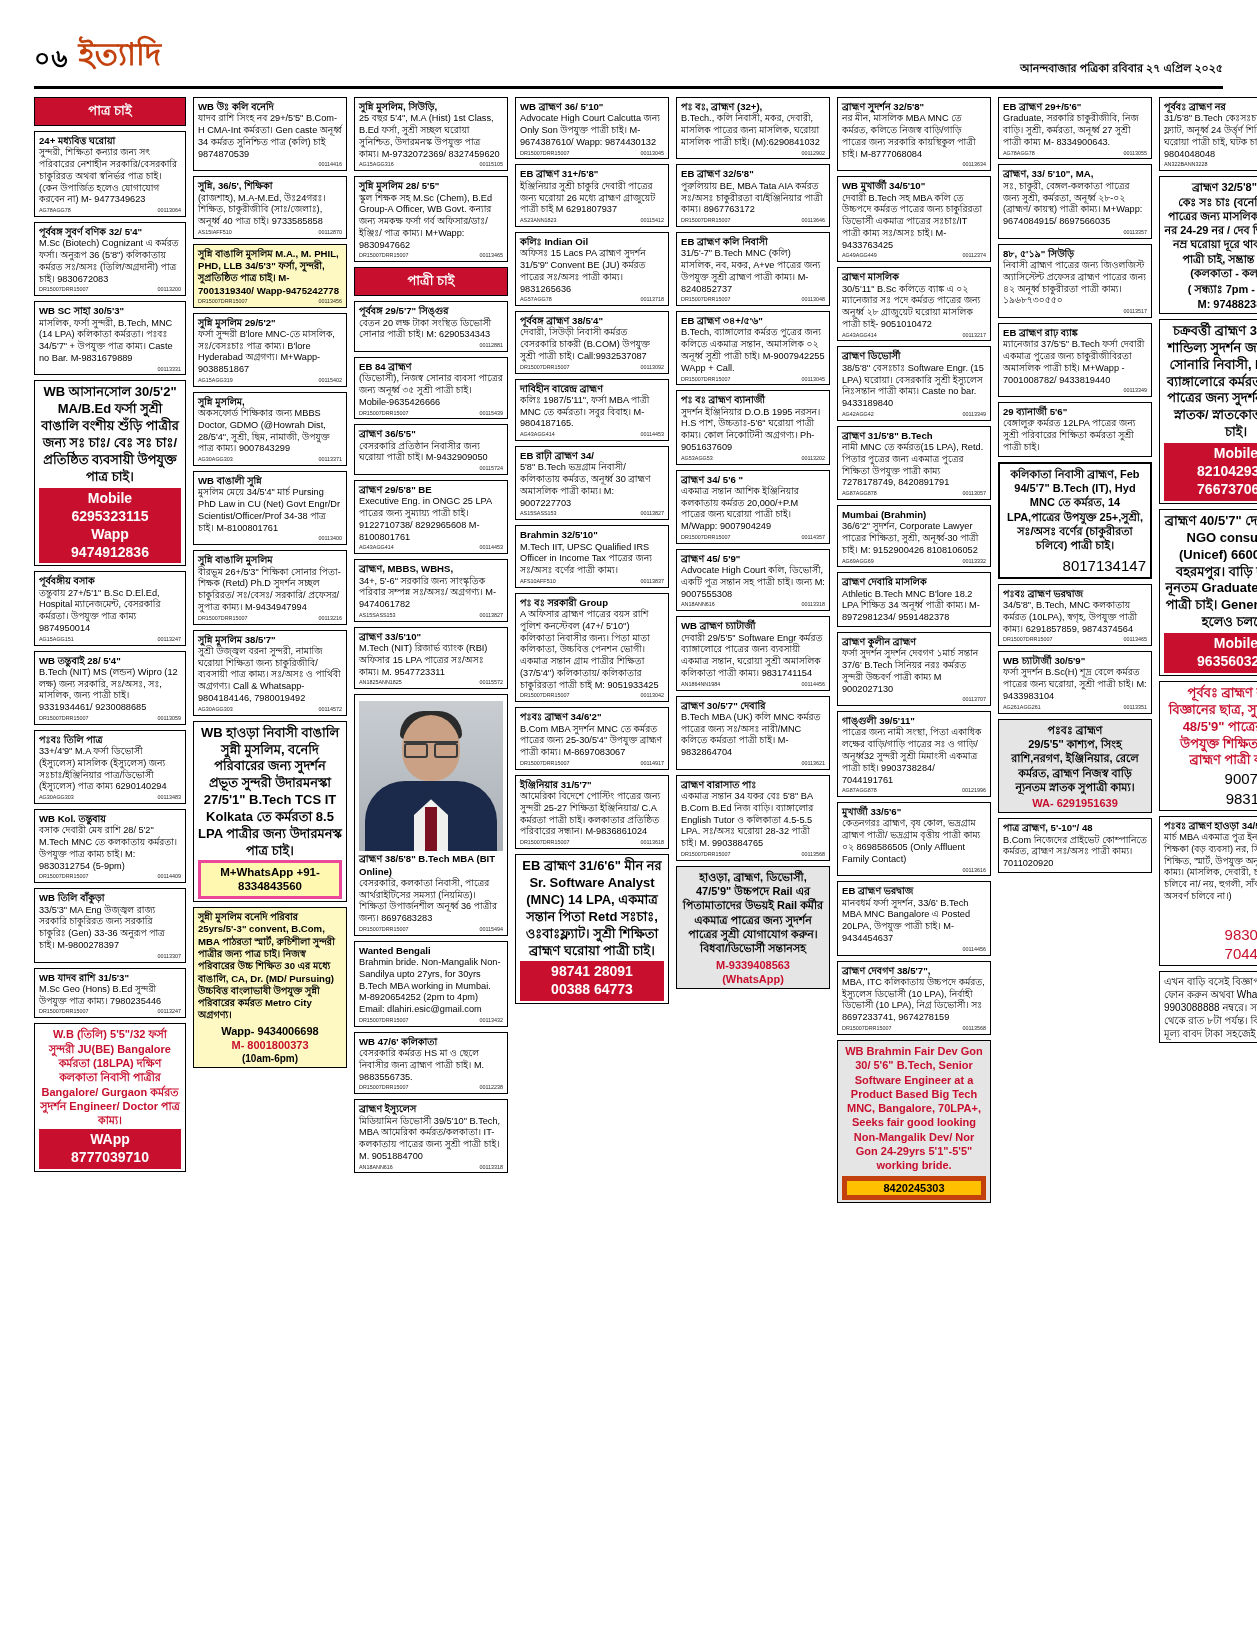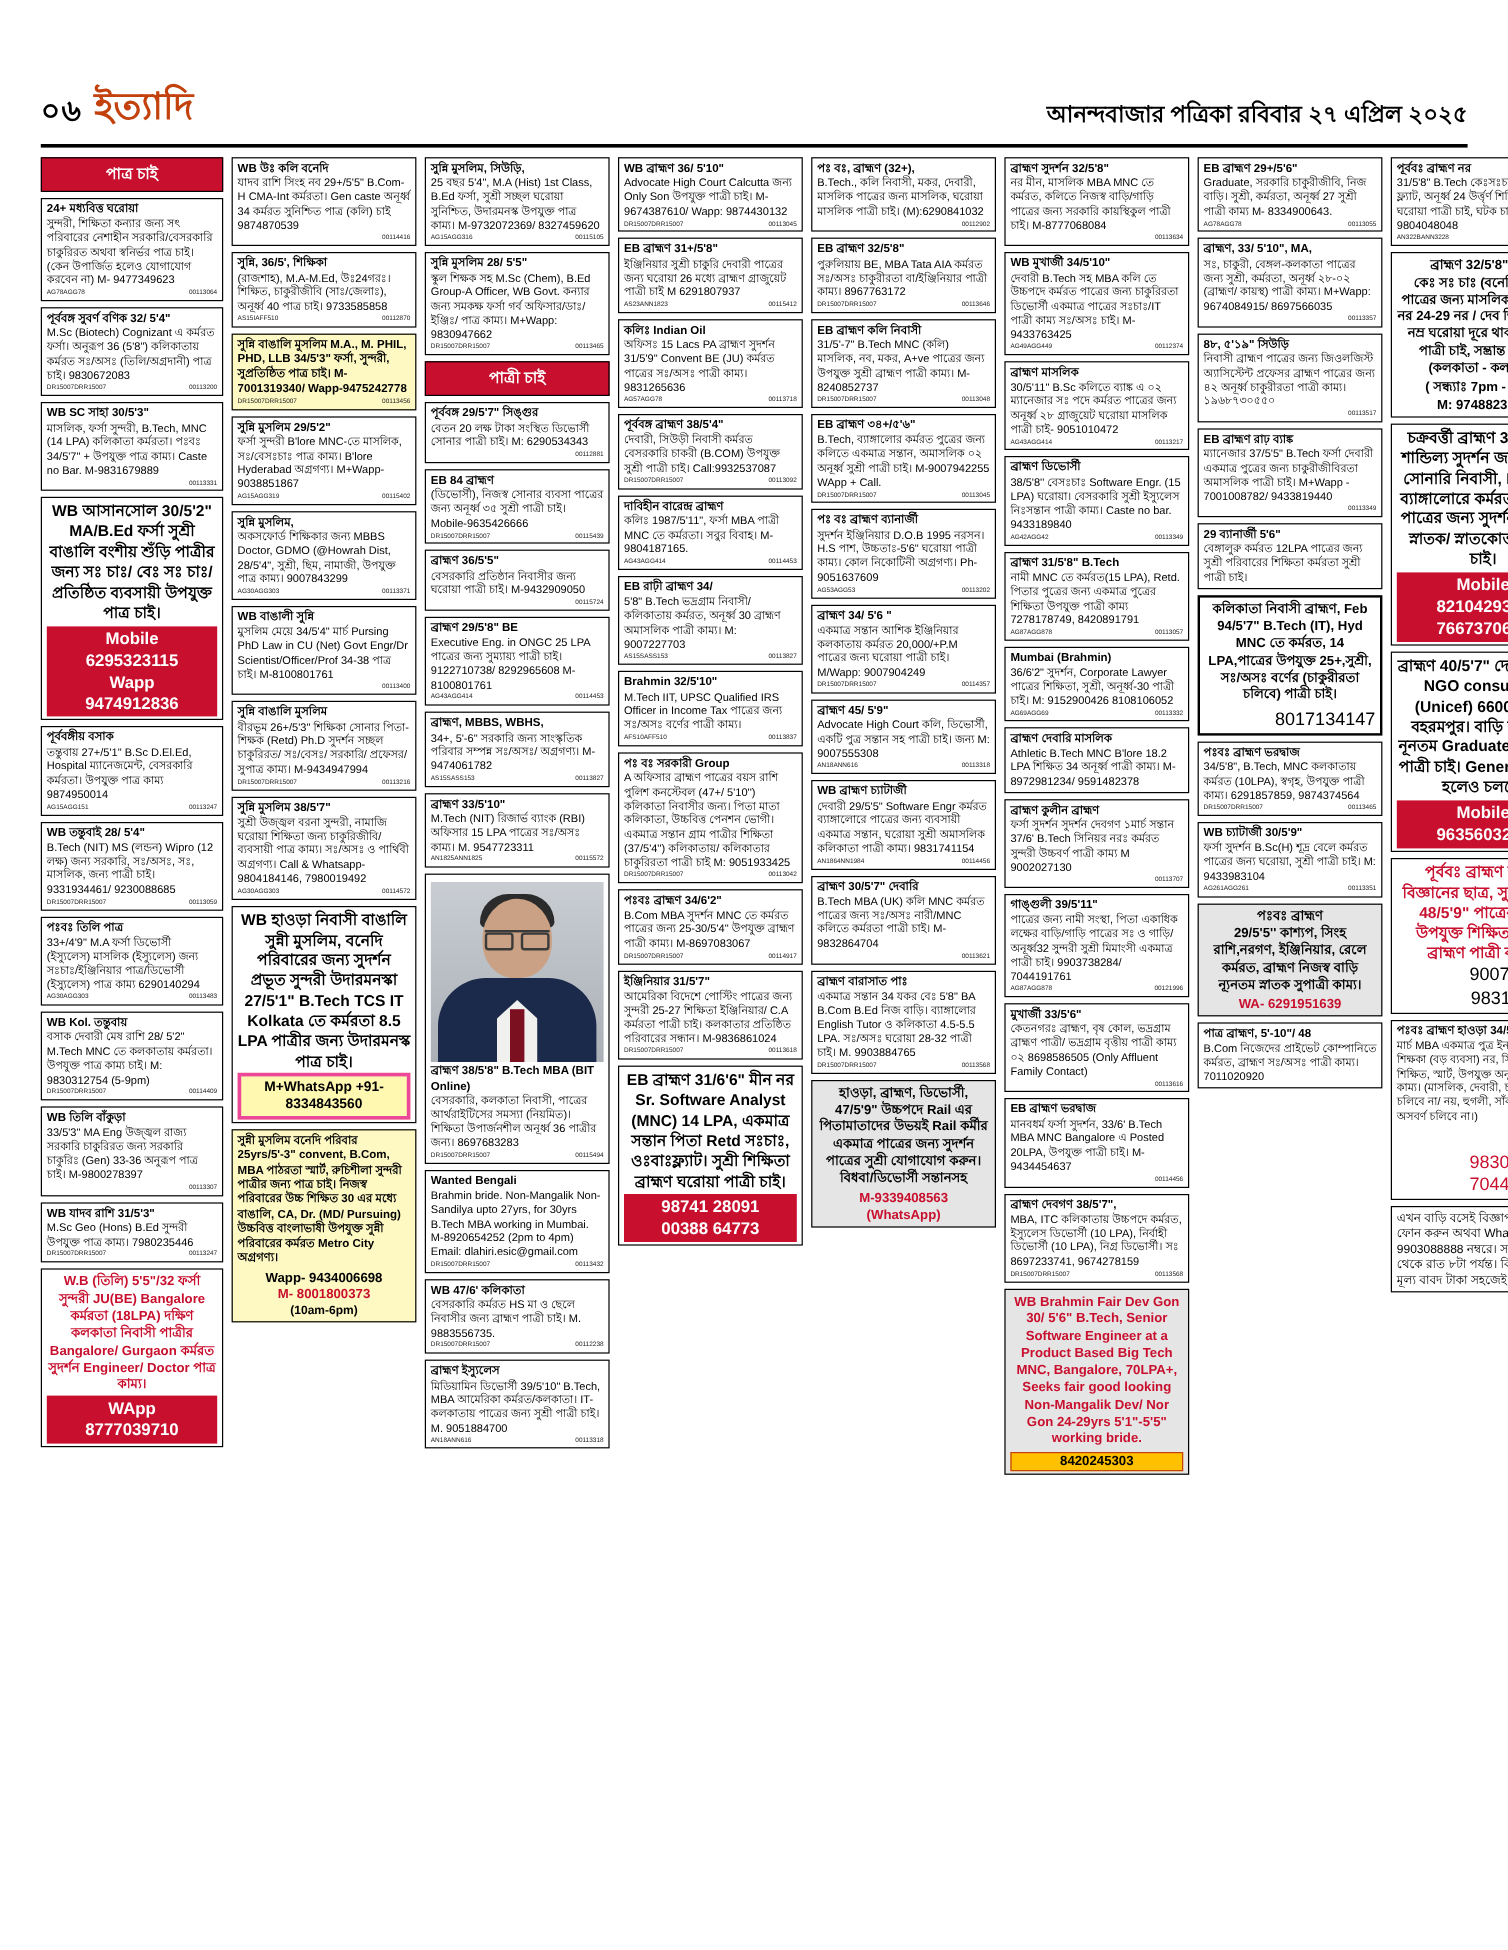--- a/index.html
+++ b/index.html
@@ -10,37 +10,36 @@
     background: #ffffff;
     font-family: "Liberation Sans", sans-serif;
     color: #000;
     position: relative;
   }
   .page {
     position: relative;
     width: 1257px;
     height: 1251px;
     padding: 30px 34px 10px 34px;
-    margin-top: 34px;
   }
   
   .masthead {
     display:flex; align-items:flex-end; justify-content:space-between;
     border-bottom: 3px solid #000;
     padding-bottom: 4px;
     margin-bottom: 8px;
   }
   .mast-left { display:flex; align-items:flex-end; gap:10px; }
   .page-no {
     font-size: 25px; font-weight:bold; letter-spacing:1px;
   }
   .mast-title {
     font-size: 31px; font-weight:bold; color:#c2410c; letter-spacing:0px;
   }
-  .mast-right { font-size:19px; font-weight:bold; padding-bottom:3px; }
+  .mast-right { font-size:11px; font-weight:bold; padding-bottom:3px; }
 
   
   .cols {
     display:flex;
     gap:7px;
     align-items:flex-start;
   }
   .col { width: 154px; flex: 0 0 154px; }
   .col.c1 { width: 152px; flex:0 0 152px;}
   .ad {
@@ -692,21 +691,21 @@
       <div class="ad">
         <span class="hd">ব্রাহ্মণ দেবগণ 38/5'7",</span>
         <span class="bd">MBA, ITC কলিকাতায় উচ্চপদে কর্মরত, ইস্যুলেস ডিভোর্সী (10 LPA), নির্বাহী ডিভোর্সী (10 LPA), নিগ্র ডিভোর্সী। সঃ 8697233741, 9674278159</span>
         <div class="ref">
             <span>DR15007DRR15007</span>
             <span>00113568</span>
           </div>
       </div>
       <div class="ad hl-yellow">
         <div class="med redtxt">WB Brahmin Fair Dev Gon 30/ 5'6" B.Tech, Senior Software Engineer at a Product Based Big Tech MNC, Bangalore, 70LPA+, Seeks fair good looking Non-Mangalik Dev/ Nor Gon 24-29yrs 5'1"-5'5" working bride.</div>
-        <div class="med" style="margin-top:3px; border:1px solid #c2410c; background:#ffc000;">8420245303</div>
+        <div class="med" style="margin-top:3px; border:5px solid #c2410c; background:#ffc000;">8420245303</div>
       </div>
     </div>
 
     <div class="col">
       <div class="ad">
         <span class="hd">EB ব্রাহ্মণ 29+/5'6"</span>
         <span class="bd">Graduate, সরকারি চাকুরীজীবি, নিজ বাড়ি। সুশ্রী, কর্মরতা, অনূর্ধ্ব 27 সুশ্রী পাত্রী কাম্য M- 8334900643.</span>
         <div class="ref">
             <span>AG78AGG78</span>
             <span>00113055</span>

